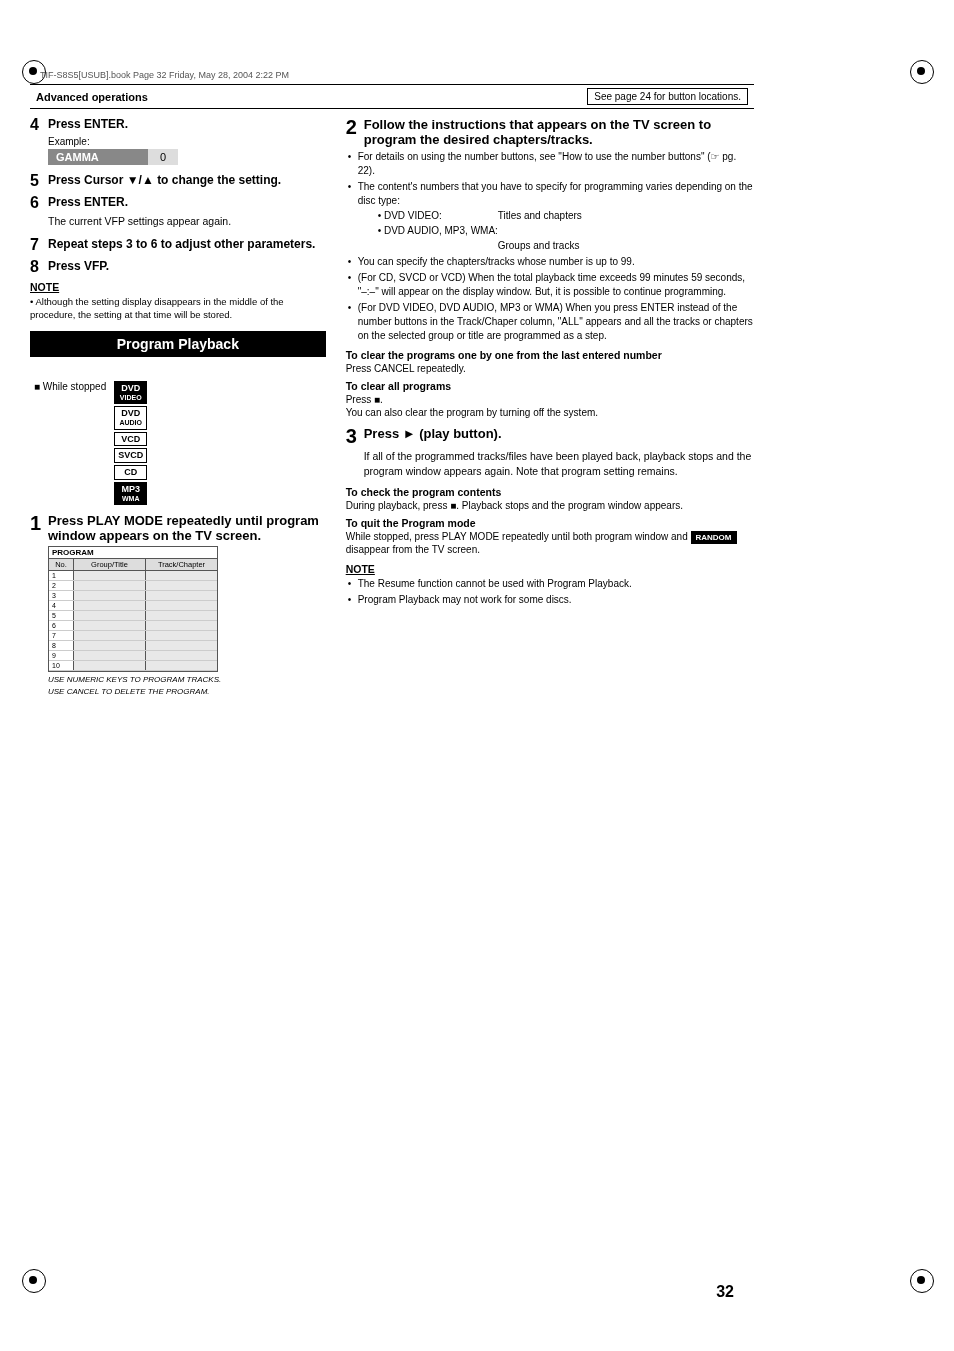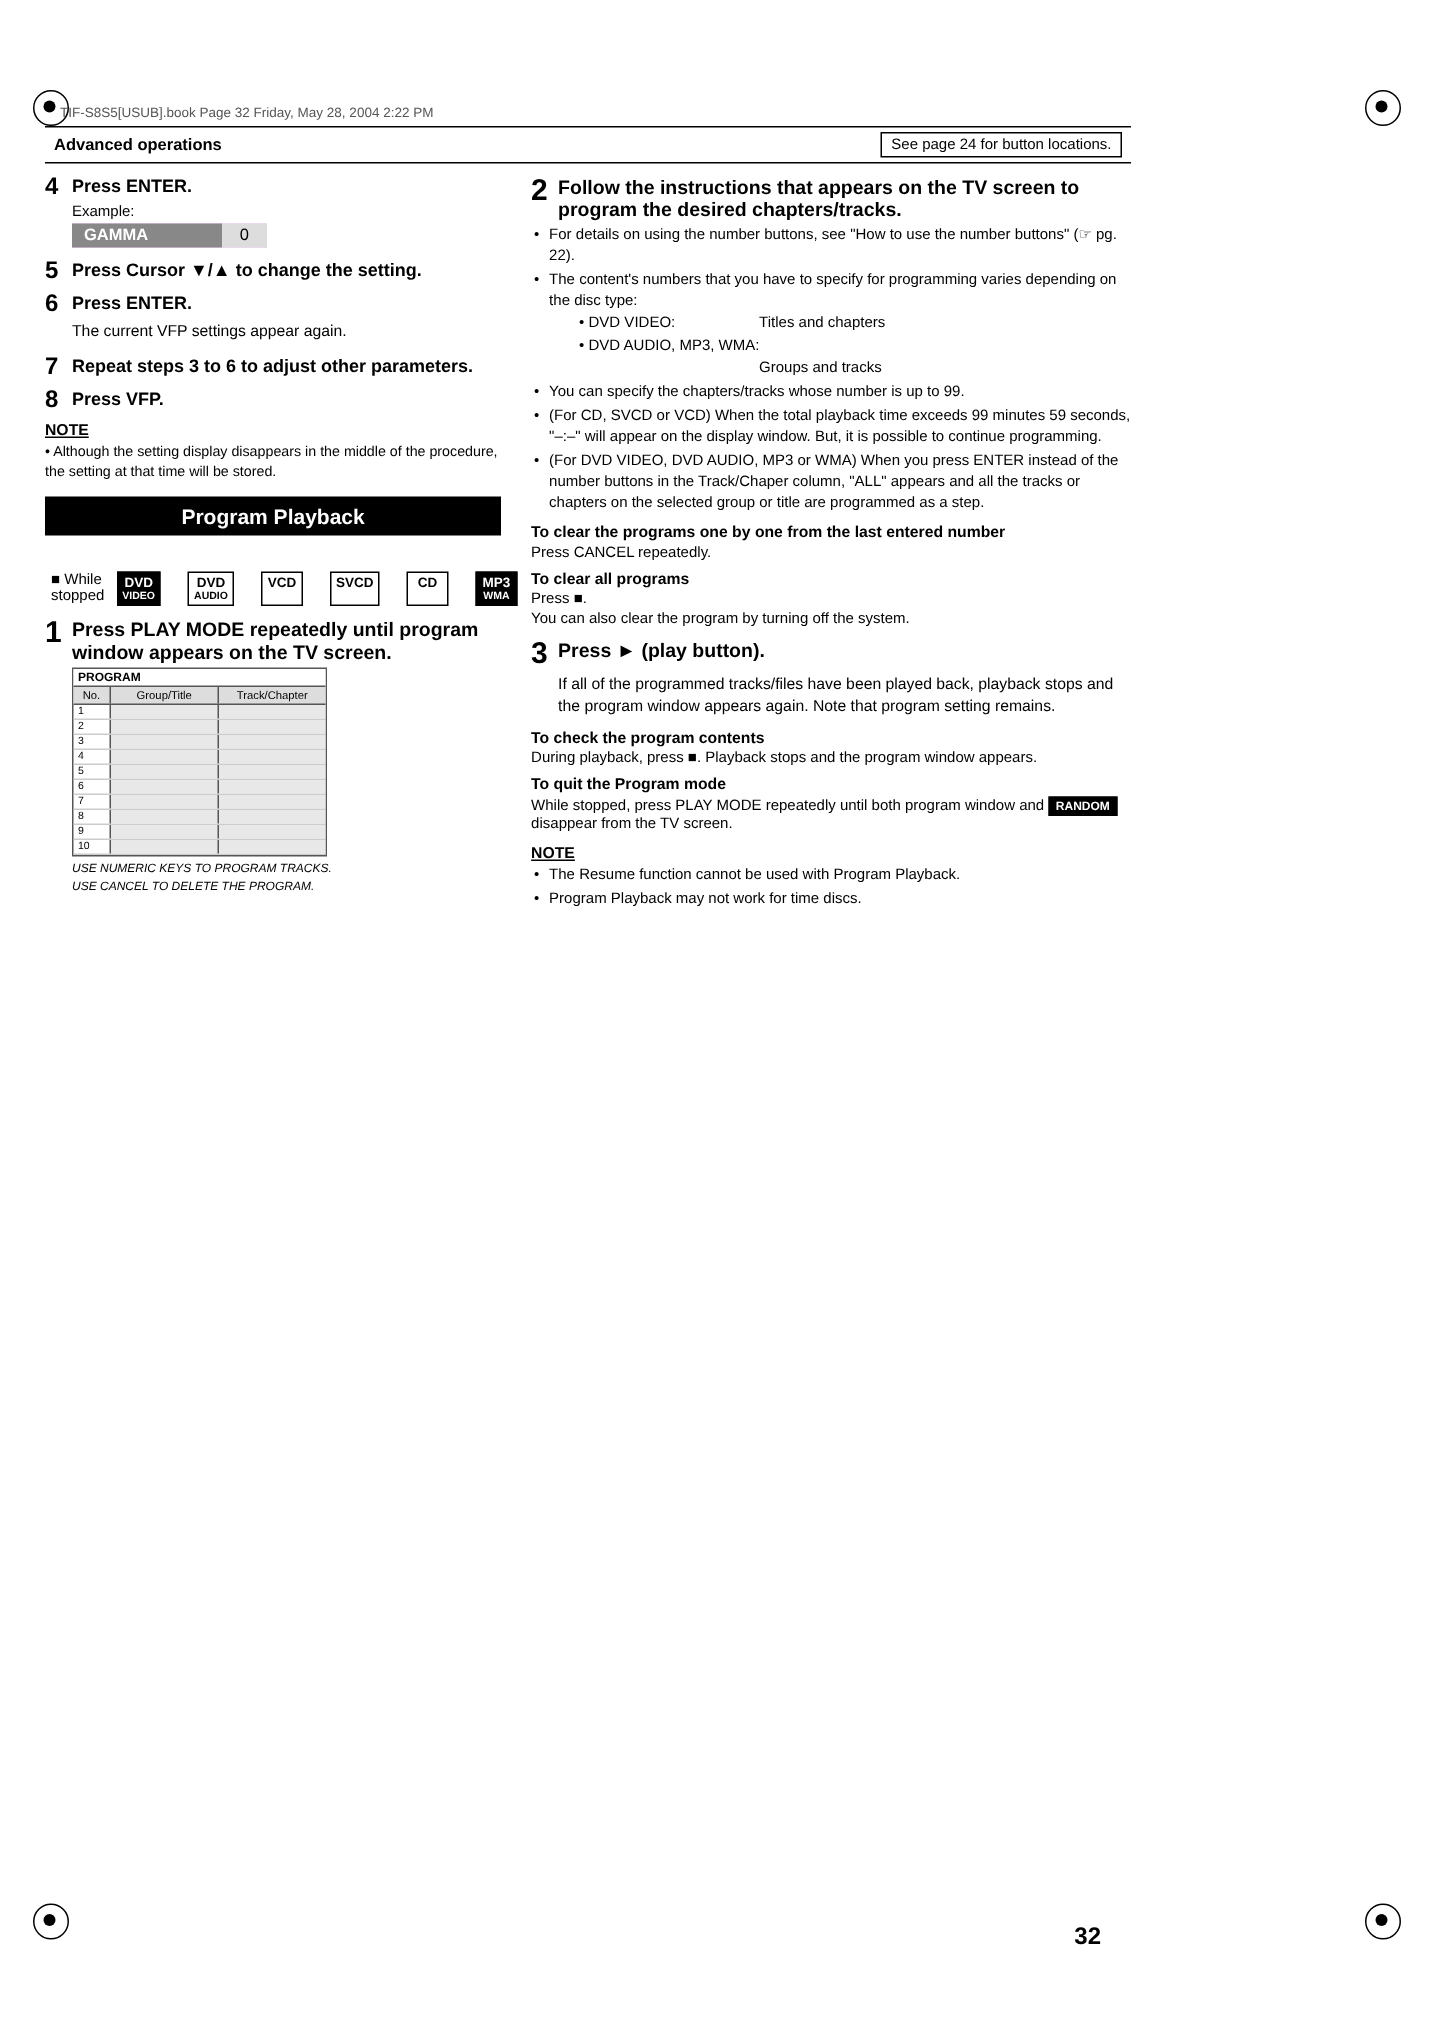--- a/index.html
+++ b/index.html
@@ -163,21 +163,22 @@
       align-items: flex-start;
       gap: 8px;
       margin-bottom: 8px;
       margin-left: 4px;
     }
     .while-stopped-label {
       font-size: 10px;
     }
     .disc-badges {
       display: flex;
-      gap: 18px;
+      gap: 2px;
+      flex-direction: column;
     }
     .disc-badge {
       border: 1.5px solid #000;
       font-size: 9px;
       font-weight: bold;
       padding: 1px 3px;
       min-width: 28px;
       text-align: center;
       line-height: 1.2;
     }
@@ -539,21 +540,21 @@
 
       <div class="sub-heading">To quit the Program mode</div>
       <div style="font-size:10px; margin-bottom:8px;">
         <span>While stopped, press PLAY MODE repeatedly until both program window and </span><span class="random-badge">RANDOM</span><span> disappear from the TV screen.</span>
       </div>
 
       <div class="note-block">
         <div class="note-title">NOTE</div>
         <ul class="bullet-list">
           <li>The Resume function cannot be used with Program Playback.</li>
-          <li>Program Playback may not work for time discs.</li>
+          <li>Program Playback may not work for some discs.</li>
         </ul>
       </div>
 
     </div>
 
   </div>
 
   <div class="page-number">32</div>
 
 </div>

